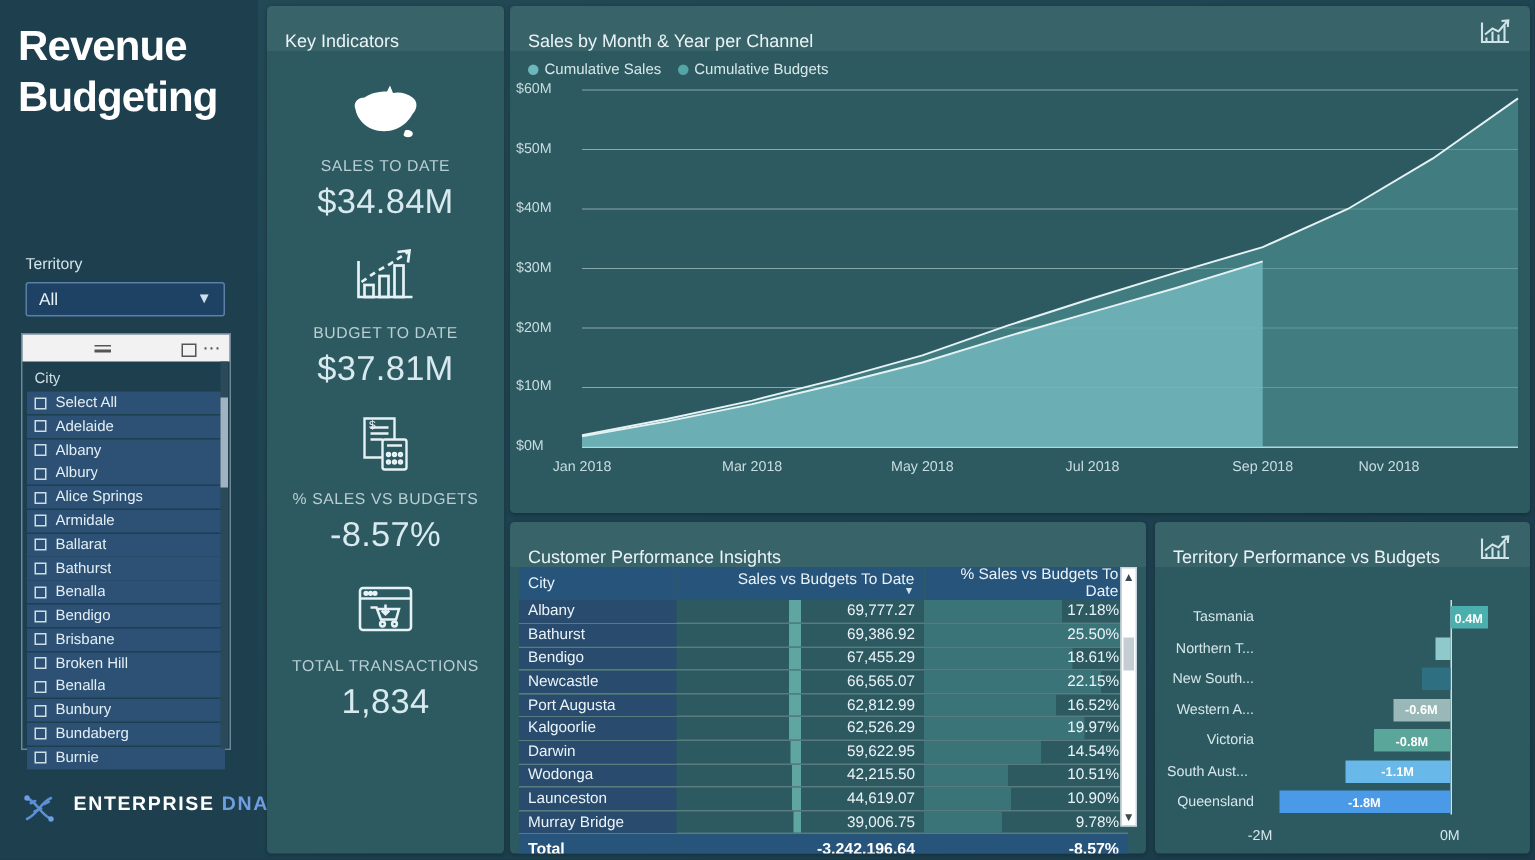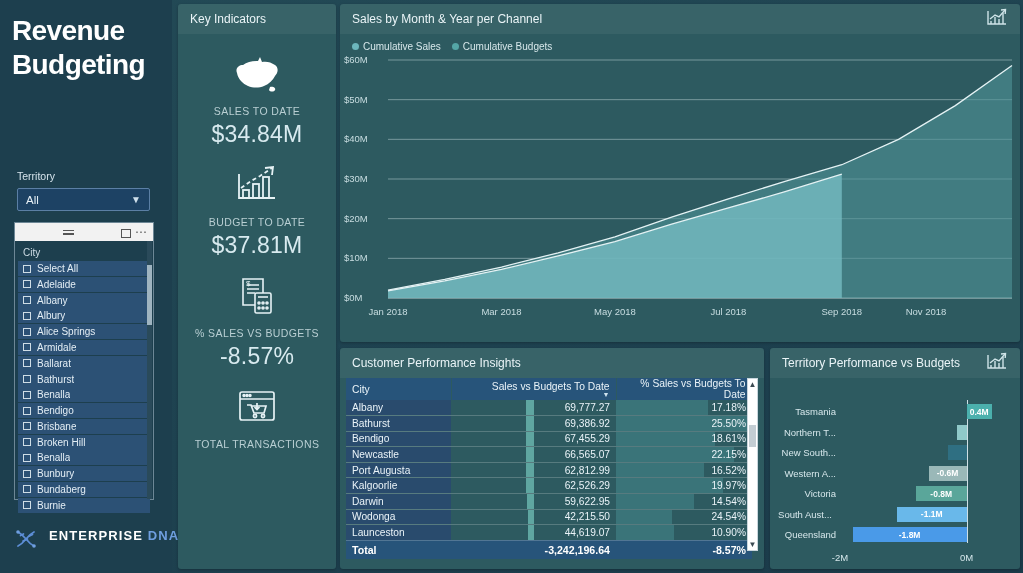--- a/index.html
+++ b/index.html
@@ -118,21 +118,21 @@
   .card {
     position: absolute;
     background: #2d5a60;
     border-radius: 3px;
     overflow: hidden;
     box-shadow: 0 1px 3px rgba(0,0,0,.25);
   }
   .card-head {
     height: 30px;
     background: rgba(255,255,255,0.055);
-    display: flex; align-items: center;
+    display: flex; align-items: flex-end;
     padding: 0 12px;
     color: #eaf4f7; font-size: 12px;
   }
   .card-head .head-icon { margin-left: auto; }
 
   
   #kpi { left: 178px; top: 4px; width: 158px; height: 565px; }
   .kpi-list { padding-top: 16px; }
   .kpi {
     text-align: center; margin-bottom: 13px;
@@ -425,20 +425,21 @@
               <circle cx="14" cy="9.5" r="0.9" fill="#e6f2f5"></circle>
               <circle cx="17" cy="9.5" r="0.9" fill="#e6f2f5"></circle>
               <path d="M14 19 H18 L21 27 H31 L33 20 H19"></path>
               <path d="M24 17 V23 M21.5 21 L24 23.5 L26.5 21"></path>
               <circle cx="22" cy="30" r="1.6"></circle>
                 <circle cx="30" cy="30" r="1.6"></circle>
             </g>
           </svg>
         </div>
         <div class="kpi-label">TOTAL TRANSACTIONS</div>
+        <div class="kpi-value">1,834</div>
       </div>
 
     </div>
   </div>
 
   <div class="card" id="area-card">
     <div class="card-head">
       <span>Sales by Month &amp; Year per Channel</span>
       <span class="head-icon">
         <svg width="22" height="19" viewBox="0 0 22 19">
@@ -546,26 +547,31 @@
             <td class="pct bar-cell"><span class="pct-fill" style="width: 78.3137%;"></span><span class="cellval">19.97%</span></td>
           </tr>
           <tr>
             <td class="city">Darwin</td>
             <td class="num bar-cell"><span class="bar-fill" style="width: 6.8358px;"></span><span class="cellval">59,622.95</span></td>
             <td class="pct bar-cell"><span class="pct-fill" style="width: 57.0196%;"></span><span class="cellval">14.54%</span></td>
           </tr>
           <tr>
             <td class="city">Wodonga</td>
             <td class="num bar-cell"><span class="bar-fill" style="width: 5.69624px;"></span><span class="cellval">42,215.50</span></td>
-            <td class="pct bar-cell"><span class="pct-fill" style="width: 41.2157%;"></span><span class="cellval">24.54%</span></td>
+            <td class="pct bar-cell"><span class="pct-fill" style="width: 41.2157%;"></span><span class="cellval">10.51%</span></td>
           </tr>
           <tr>
             <td class="city">Launceston</td>
             <td class="num bar-cell"><span class="bar-fill" style="width: 5.1156px;"></span><span class="cellval">44,619.07</span></td>
             <td class="pct bar-cell"><span class="pct-fill" style="width: 42.7451%;"></span><span class="cellval">10.90%</span></td>
+          </tr>
+          <tr>
+            <td class="city">Murray Bridge</td>
+            <td class="num bar-cell"><span class="bar-fill" style="width: 4.47214px;"></span><span class="cellval">39,006.75</span></td>
+            <td class="pct bar-cell"><span class="pct-fill" style="width: 38.3529%;"></span><span class="cellval">9.78%</span></td>
           </tr>
         </tbody>
       <tfoot>
         <tr>
           <td>Total</td>
           <td class="num">-3,242,196.64</td>
           <td class="pct">-8.57%</td>
         </tr>
       </tfoot>
     </table>

